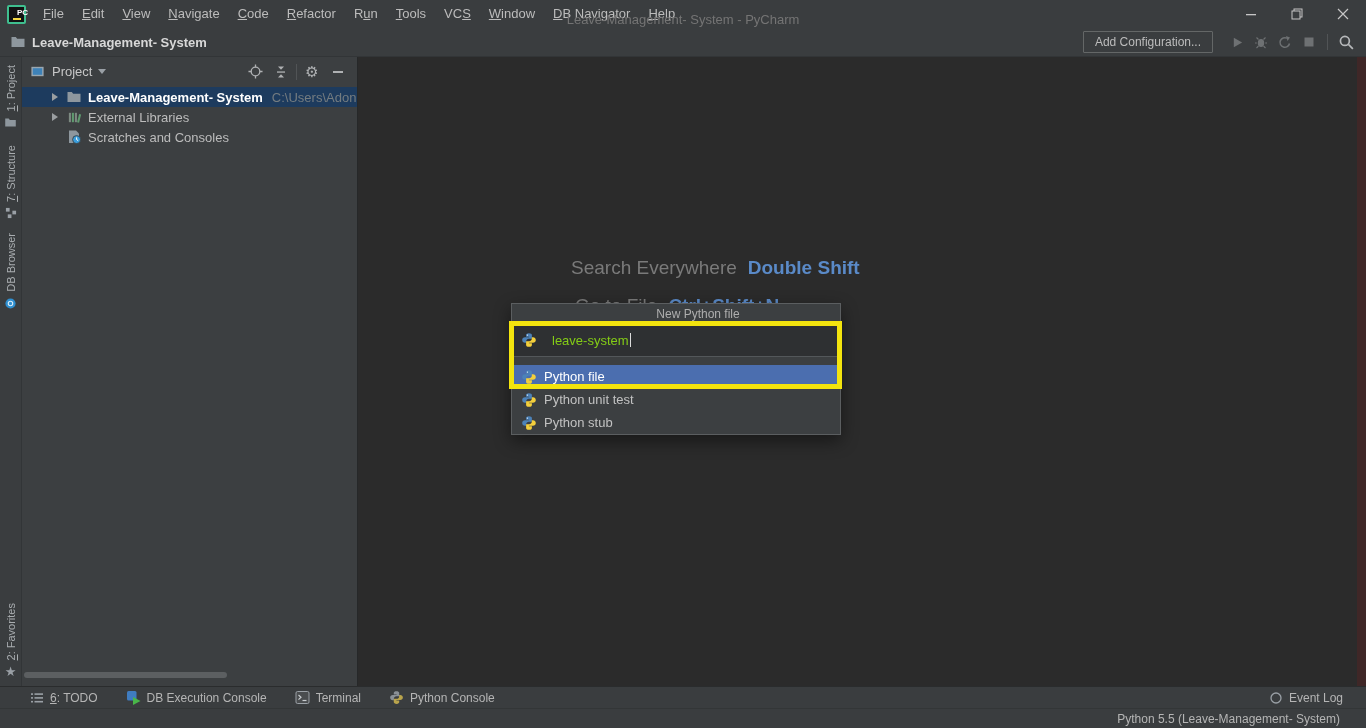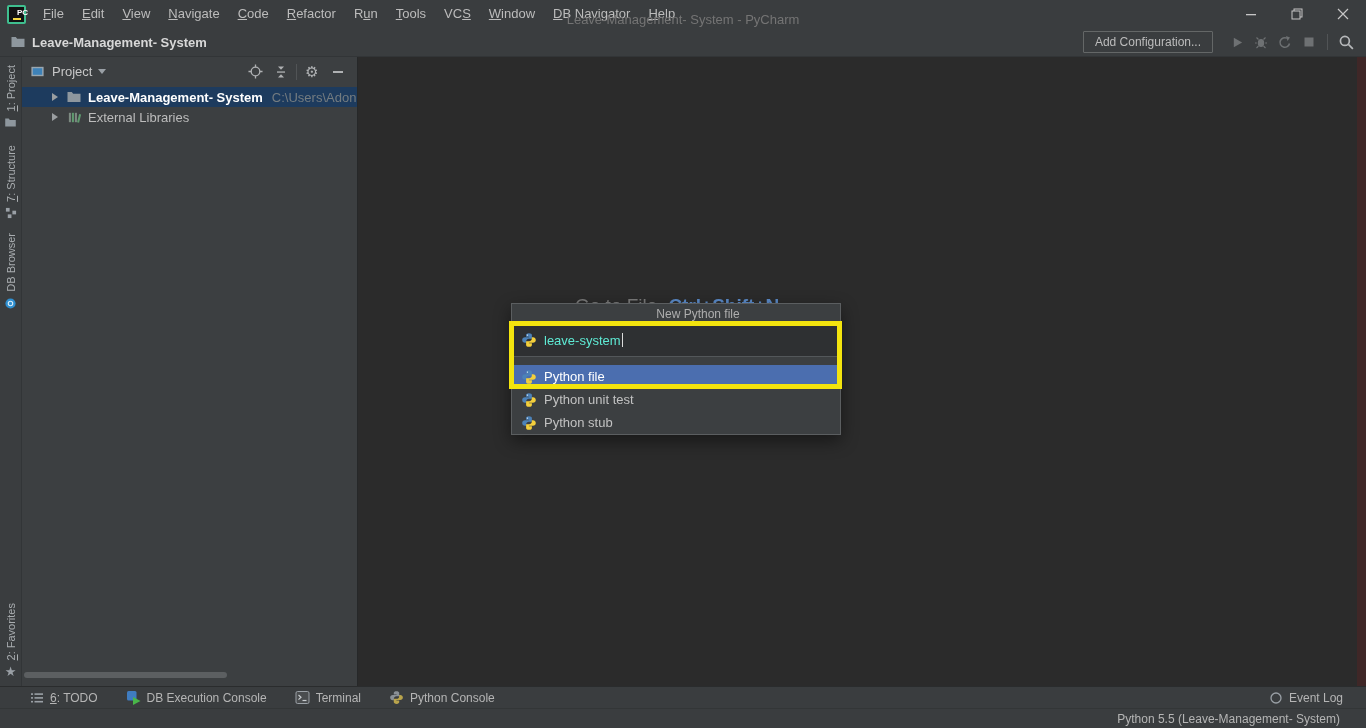--- a/index.html
+++ b/index.html
@@ -68,21 +68,21 @@
   .redstrip { position:absolute; right:0; top:0; bottom:0; width:9px; background:#3f2727; }
   .hint { position:absolute; font-size:19px; white-space:nowrap; color:#7a7a7a; z-index:1; }
   .hint .shortcut { color:var(--shortcut-blue,#5a8ac8); font-weight:600; margin-left:11px; }
   .hint1 { left:212px; top:200px; }
   .hint2 { left:216px; top:238px; }
 
   .popup { position:absolute; left:152px; top:246px; width:330px; background:#3c3f41;
            border:1px solid #5b5e60; z-index:2; box-shadow:0 6px 16px rgba(0,0,0,.45); }
   .popup-header { height:20px; text-align:center; font-size:12px; color:#aeaeae; line-height:20px;padding-left:44px; }
   .popup-input { height:32px; background:#2e3032; display:flex; align-items:center; padding-left:9px; }
-  .popup-input .value { font-size:13px; color:#5eead4; margin-left:7px; }
+  .popup-input .value { font-size:13px; color:#84cc16; margin-left:15px; }
   .caret { display:inline-block; width:1.5px; height:14px; background:#dcdcdc; margin-left:1px; vertical-align:-2px; }
   .popup-gap { height:9px; border-top:1px solid #53575a; }
   .opt { height:23px; display:flex; align-items:center; padding-left:9px; font-size:13px; color:#c2c2c2; }
   .opt .opt-label { margin-left:7px; }
   .opt.selected { background:var(--selection-blue,#4b6eaf); color:#fff; }
 
   .yellow-box { position:absolute; left:150px; top:264px; width:333px; height:68px;
                 border:5px solid var(--annotation-yellow,#f3e40e); z-index:10; pointer-events:none; }
 
   
@@ -261,25 +261,39 @@
           <span class="tree-icon">
             <svg width="15" height="15" viewBox="0 0 16 16">
                 <rect x="2" y="3" width="2.2" height="10" fill="#7d8a82"></rect>
                 <rect x="5.2" y="3" width="2.2" height="10" fill="#5f9b6f"></rect>
                 <rect x="8.4" y="3" width="2.2" height="10" fill="#7d8a82"></rect>
                 <rect x="11.8" y="4.5" width="2.2" height="9" fill="#5f9b6f" transform="rotate(14 12.9 9)"></rect>
               </svg>
           </span>
           <span>External Libraries</span>
         </div>
+        <div class="tree-row">
+          <span class="twisty hidden"></span>
+          <span class="tree-icon">
+            <svg width="16" height="16" viewBox="0 0 16 16">
+                <path d="M3 1.5h7l3 3V14H3z" fill="#8e979e"></path>
+                <circle cx="10.6" cy="10.6" r="4" fill="#3a9ddb" stroke="#3c3f41" stroke-width="0.9"></circle>
+                <path d="M10.6 8.4v2.2l1.6 1" stroke="#fff" stroke-width="1" fill="none"></path>
+              </svg>
+          </span>
+          <span>Scratches and Consoles</span>
+        </div>
       </div>
       <div class="hscroll"></div>
     </div>
 
     <div class="editor">
+      <div class="hint hint1">
+        <span>Search Everywhere</span><span class="shortcut">Double Shift</span>
+      </div>
       <div class="hint hint2">
         <span>Go to File</span><span class="shortcut">Ctrl+Shift+N</span>
       </div>
 
       <div class="popup">
         <div class="popup-header">New Python file</div>
         <div class="popup-input">
           <svg width="16" height="16" viewBox="0 0 16 16">
               <path d="M7.9 1.2c-1.7 0-2.8.7-2.8 1.9v1.6h3v.6H4c-1.6 0-2.8 1-2.8 2.7 0 1.7 1.2 2.8 2.8 2.8h1.2V9.2c0-1.4 1.2-2.5 2.6-2.5h3.1V3.1c0-1.2-1.2-1.9-3-1.9z" fill="#4c82b8"></path>
               <path d="M8.1 14.8c1.7 0 2.8-.7 2.8-1.9v-1.6h-3v-.6H12c1.6 0 2.8-1 2.8-2.7 0-1.7-1.2-2.8-2.8-2.8h-1.2v1.6c0 1.4-1.2 2.5-2.6 2.5H5.1v3.6c0 1.2 1.2 1.9 3 1.9z" fill="#f3cf3c"></path>

